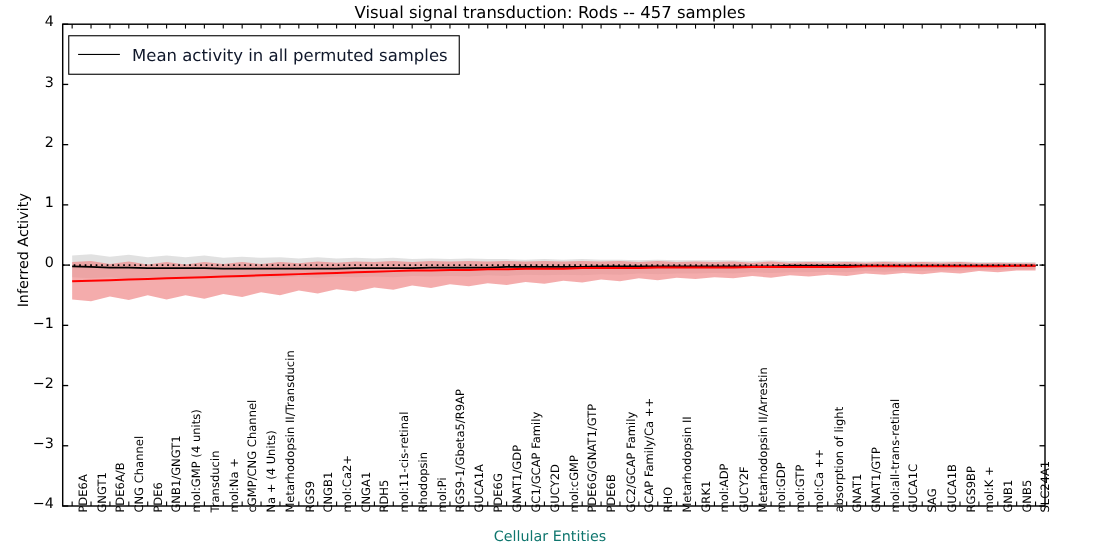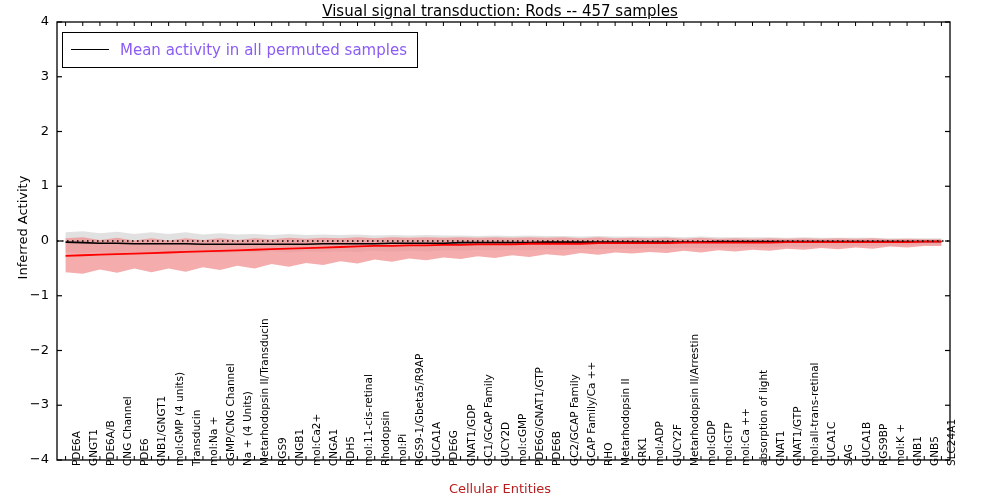--- a/index.html
+++ b/index.html
@@ -4,49 +4,49 @@
 <style>
   html,body{margin:0;padding:0;}
   body{
     width:1000px;height:500px;background:#ffffff;
     font-family:"DejaVu Sans", sans-serif;
     overflow:hidden;position:relative;
   }
   #fig{position:absolute;left:0;top:0;width:1000px;height:500px;}
   .title{
     position:absolute;left:0;top:2px;width:1000px;text-align:center;
-    font-size:15px;color:#000;white-space:nowrap;text-decoration:underline;
+    font-size:15px;color:#000;white-space:nowrap;
   }
   .ylabel{
     position:absolute;left:-88px;top:220px;width:220px;text-align:center;
     font-size:13px;color:#000;
     transform:rotate(-90deg);transform-origin:50% 50%;
   }
   .xlabel{
     position:absolute;left:0;top:481px;width:1000px;text-align:center;
-    font-size:13px;color:#b91c1c;
+    font-size:13px;color:#0f766e;
   }
   .plotsvg{position:absolute;left:0;top:0;}
   .ytick{
     position:absolute;width:36px;text-align:right;font-size:13px;color:#000;
   }
   .xticklabels{position:absolute;left:0;top:0;width:1000px;height:500px;}
   .xtl{
     position:absolute;font-size:10.5px;color:#000;white-space:nowrap;
     transform-origin:0 0;transform:rotate(-90deg);
   }
   .legendbox{
     position:absolute;left:62px;top:32px;
     border:1.2px solid #000;background:#fff;
     padding:5px 10px 6px 8px;
   }
   .legrow{display:flex;align-items:center;height:23px;}
   .legline{display:inline-block;width:38px;height:0;border-top:1.6px solid #000;margin-right:11px;}
   .legline.red{border-top-color:#ff0000;}
-  .legtxt{font-size:15px;color:#8b5cf6;white-space:nowrap;}
+  .legtxt{font-size:15px;color:#0f172a;white-space:nowrap;}
 </style>
 </head>
 <body>
 
 <div id="fig">
 
   <div class="title">Visual signal transduction: Rods -- 457 samples</div>
   <div class="ylabel">Inferred Activity</div>
   <div class="xlabel">Cellular Entities</div>
 

